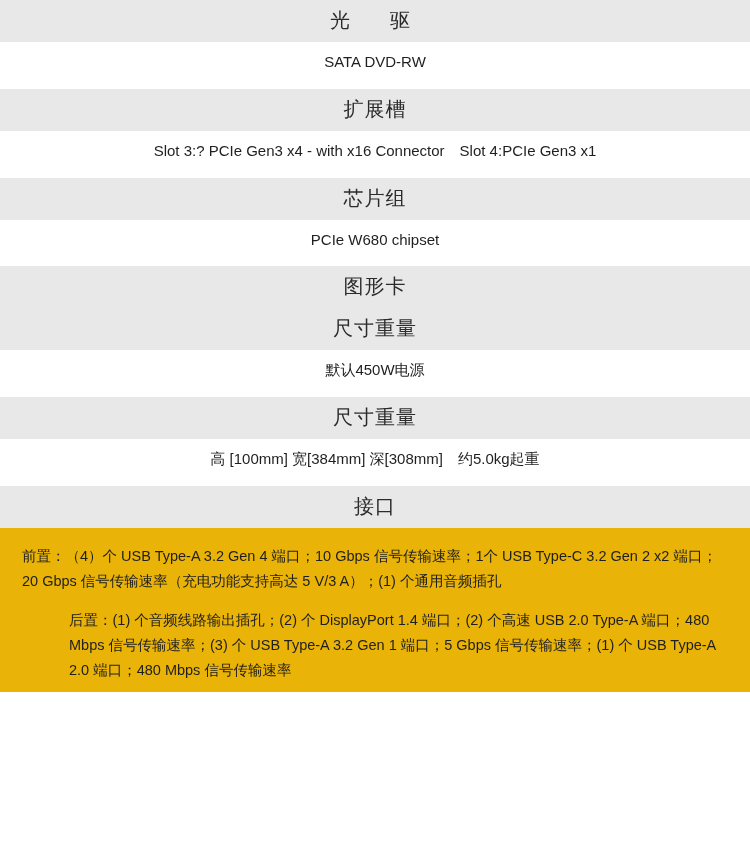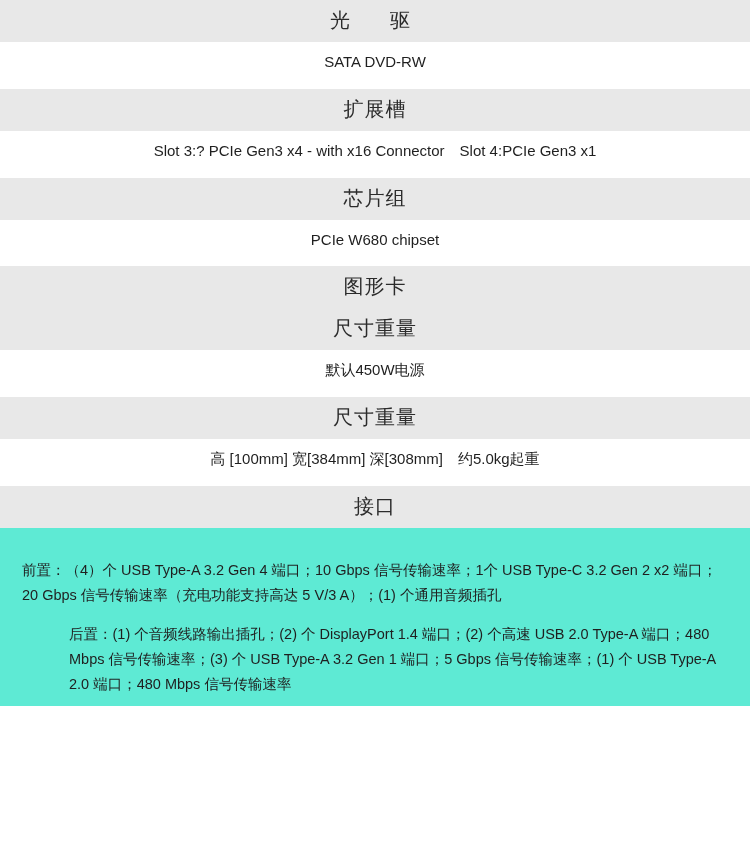--- a/index.html
+++ b/index.html
@@ -34,25 +34,25 @@
     text-align: center;
     font-size: 15px;
     color: #1f1f1f;
     padding: 8px 10px 14px 10px;
     line-height: 1.65;
   }
   .section-body .line {
     display: block;
   }
   .ports-body {
-    background: #5eead4;
+    background: #eab308;
     text-align: left;
     font-size: 14.5px;
     color: #1f1f1f;
-    padding: 30px 22px 10px 22px;
+    padding: 16px 22px 10px 22px;
     line-height: 1.72;
   }
   .ports-body p {
     margin: 0 0 14px 0;
   }
   .ports-body p:last-child {
     margin-bottom: 0;
   }
   .ports-body .blk {
     display: block;

